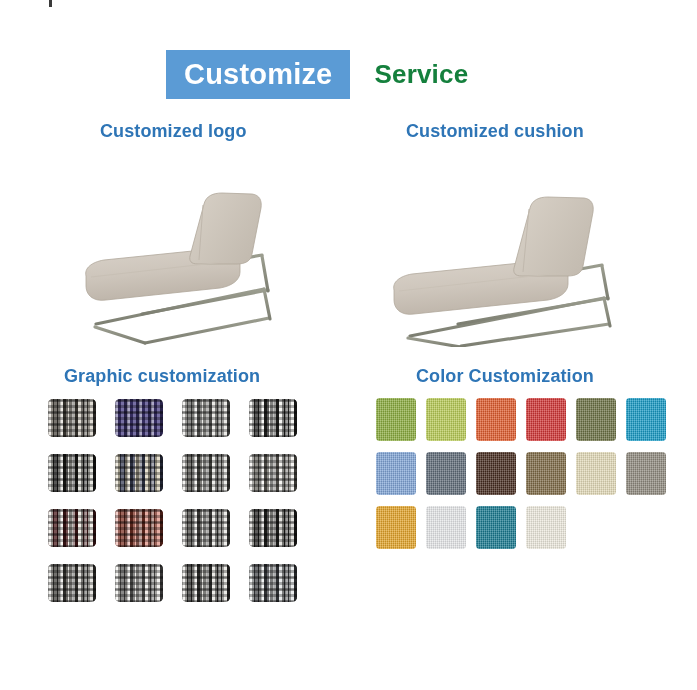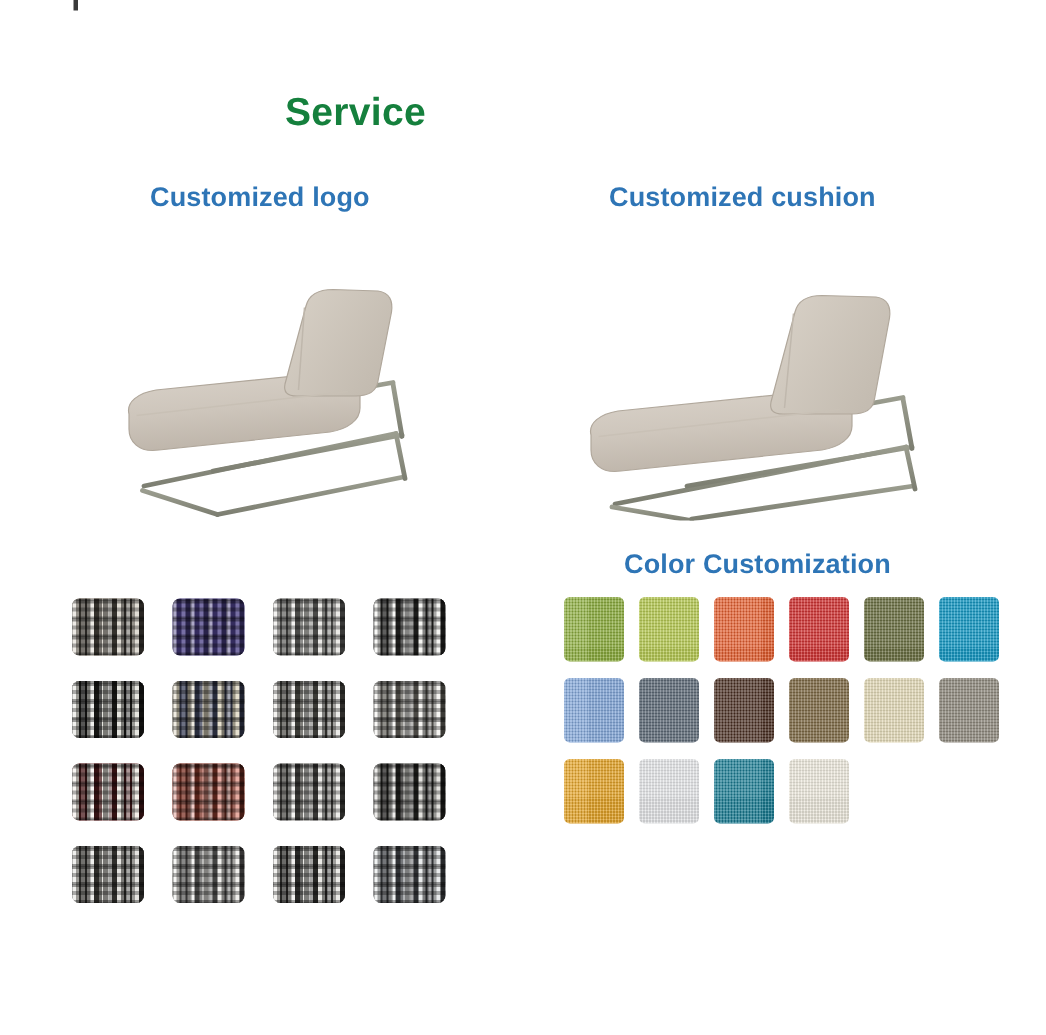--- a/index.html
+++ b/index.html
@@ -169,27 +169,29 @@
   }
 </style>
 </head>
 <body>
 
 <div class="page">
 
   <div class="speck"></div>
 
   <div class="header">
+    <div class="header-badge">Customize</div>
     <div class="header-word">Service</div>
   </div>
 
   <div class="sec-title" id="title-cushion">Customized cushion</div>
 
   <div class="sec-title" id="title-logo">Customized logo</div>
 
+  <div class="sec-title" id="title-graphic">Graphic customization</div>
 
   <div class="sec-title" id="title-color">Color Customization</div>
 
   <div class="photo" id="photo-logo">
     <svg viewBox="0 0 285 175" xmlns="http://www.w3.org/2000/svg">
       <defs>
         <linearGradient id="cushA" x1="0" y1="0" x2="0.3" y2="1">
           <stop offset="0%" stop-color="#d9d2c9"></stop>
           <stop offset="55%" stop-color="#cdc5bb"></stop>
           <stop offset="100%" stop-color="#bdb4a9"></stop>

